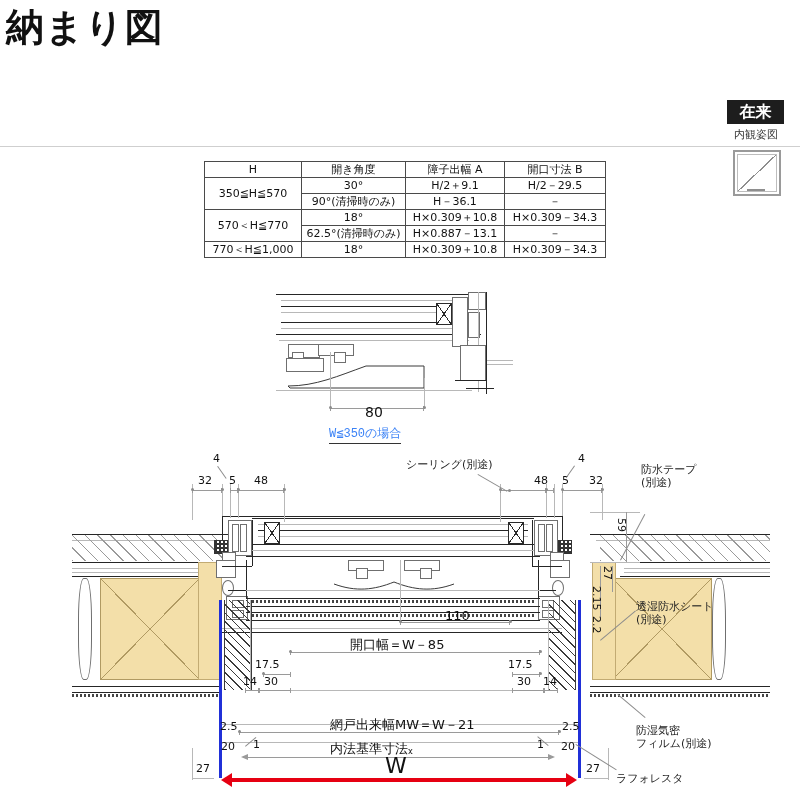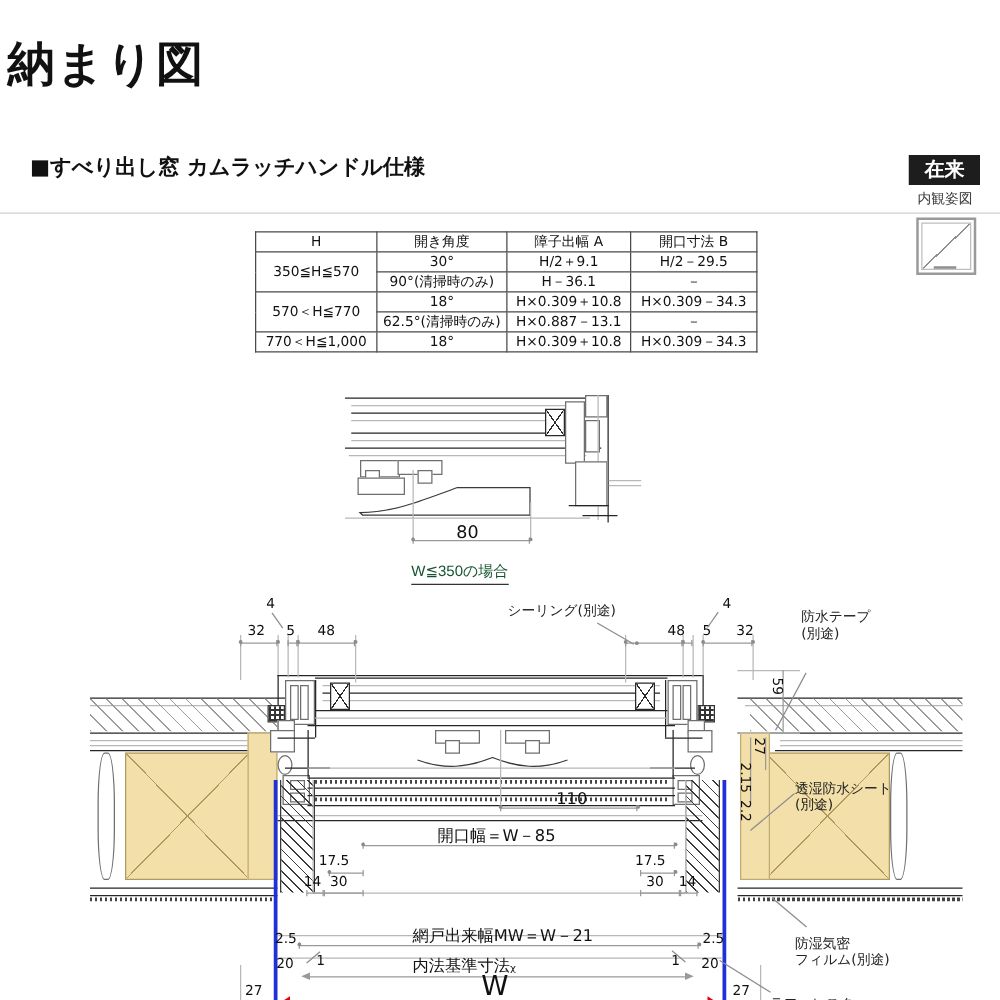--- a/index.html
+++ b/index.html
@@ -4,21 +4,21 @@
 <style>
   html,body{margin:0;padding:0;}
   body{
     width:800px;height:800px;
     background:#ffffff;
     font-family:"Liberation Sans","DejaVu Sans",sans-serif;
     color:#1a1a1a;
     position:relative;
     overflow:hidden;
   }
-  .page{position:absolute;inset:0;margin-top:24px;}
+  .page{position:absolute;inset:0;}
 
   
   .title{
     position:absolute;left:6px;top:2px;
     font-size:38px;font-weight:bold;letter-spacing:1px;
     font-family:"DejaVu Sans",sans-serif;
     color:#111;
   }
   .teal-band{
     position:absolute;left:0;top:48px;width:800px;height:38px;
@@ -92,23 +92,23 @@
   .dim{
     position:absolute;font-size:11px;color:#111;
     font-family:"DejaVu Sans",sans-serif;white-space:nowrap;
   }
   .dim.v{writing-mode:vertical-rl;}
   .lbl{
     position:absolute;font-size:11px;color:#222;line-height:13px;
     font-family:"DejaVu Sans",sans-serif;white-space:pre;
   }
   .cap{
-    position:absolute;font-size:12px;color:#14532d;
+    position:absolute;font-size:12px;color:#3b82f6;
     border-bottom:1px solid #333;padding-bottom:1px;
-    font-family:Liberation Sans, sans-serif;white-space:nowrap;
+    font-family:Liberation Mono, monospace;white-space:nowrap;
   }
   .hline{position:absolute;height:1px;background:#8c8c8c;}
   .vline{position:absolute;width:1px;background:#8c8c8c;}
   .hline.dk{background:#262626;}
   .vline.dk{background:#262626;}
   .hline.lt{background:#b8b8b8;}
   .vline.lt{background:#b8b8b8;}
   .blue{position:absolute;width:3px;background:#2030d8;}
   .tick{position:absolute;width:3px;height:3px;border-radius:50%;background:#8c8c8c;}
 
@@ -184,21 +184,20 @@
   }
 </style>
 </head>
 <body>
 
 <div class="page">
 
   <div class="title">納まり図</div>
 
 
-  <div class="sub1">■すべり出し窓  カムラッチハンドル仕様</div>
   <div class="hr-top"></div>
 
   <div class="badge-box">在来</div>
   <div class="badge-cap">内観姿図</div>
   <div class="badge-win">
       <div class="sill"></div>
     </div>
 
   <table class="spec-table">
     <thead>
@@ -273,21 +272,21 @@
     <svg style="position:absolute;left:276px;top:352px;" width="180" height="48">
       <path d="M 12,34 C 40,34 62,24 90,14 L 148,14 L 148,36 L 14,36 Z" fill="#ffffff" stroke="#3a3a3a" stroke-width="1"></path>
     </svg>
     <div class="hline lt" style="left:276px;top:390px;width:196px;"></div>
 
     <div class="vline lt" style="left:330px;top:352px;height:56px;"></div>
     <div class="vline lt" style="left:424px;top:378px;height:30px;"></div>
     <div class="dimline" style="left:330px;top:408px;width:94px;"></div>
     <div class="tick" style="left:329px;top:406px;"></div>
     <div class="tick" style="left:423px;top:406px;"></div>
-    <div class="dim" style="left:365px;top:394px;font-size:14px;">80</div>
+    <div class="dim" style="left:365px;top:404px;font-size:14px;">80</div>
     <div class="cap" style="left:329px;top:425px;">W≦350の場合</div>
   </div>
 
   <div>
 
     <div class="hline dk" style="left:72px;top:534px;width:160px;"></div>
     <div class="hline lt" style="left:72px;top:540px;width:155px;"></div>
     <div class="hline dk" style="left:72px;top:562px;width:150px;"></div>
     <div class="hatchwall" style="left:72px;top:535px;width:150px;height:26px;"></div>
     <div class="hline lt" style="left:72px;top:568px;width:128px;"></div>

